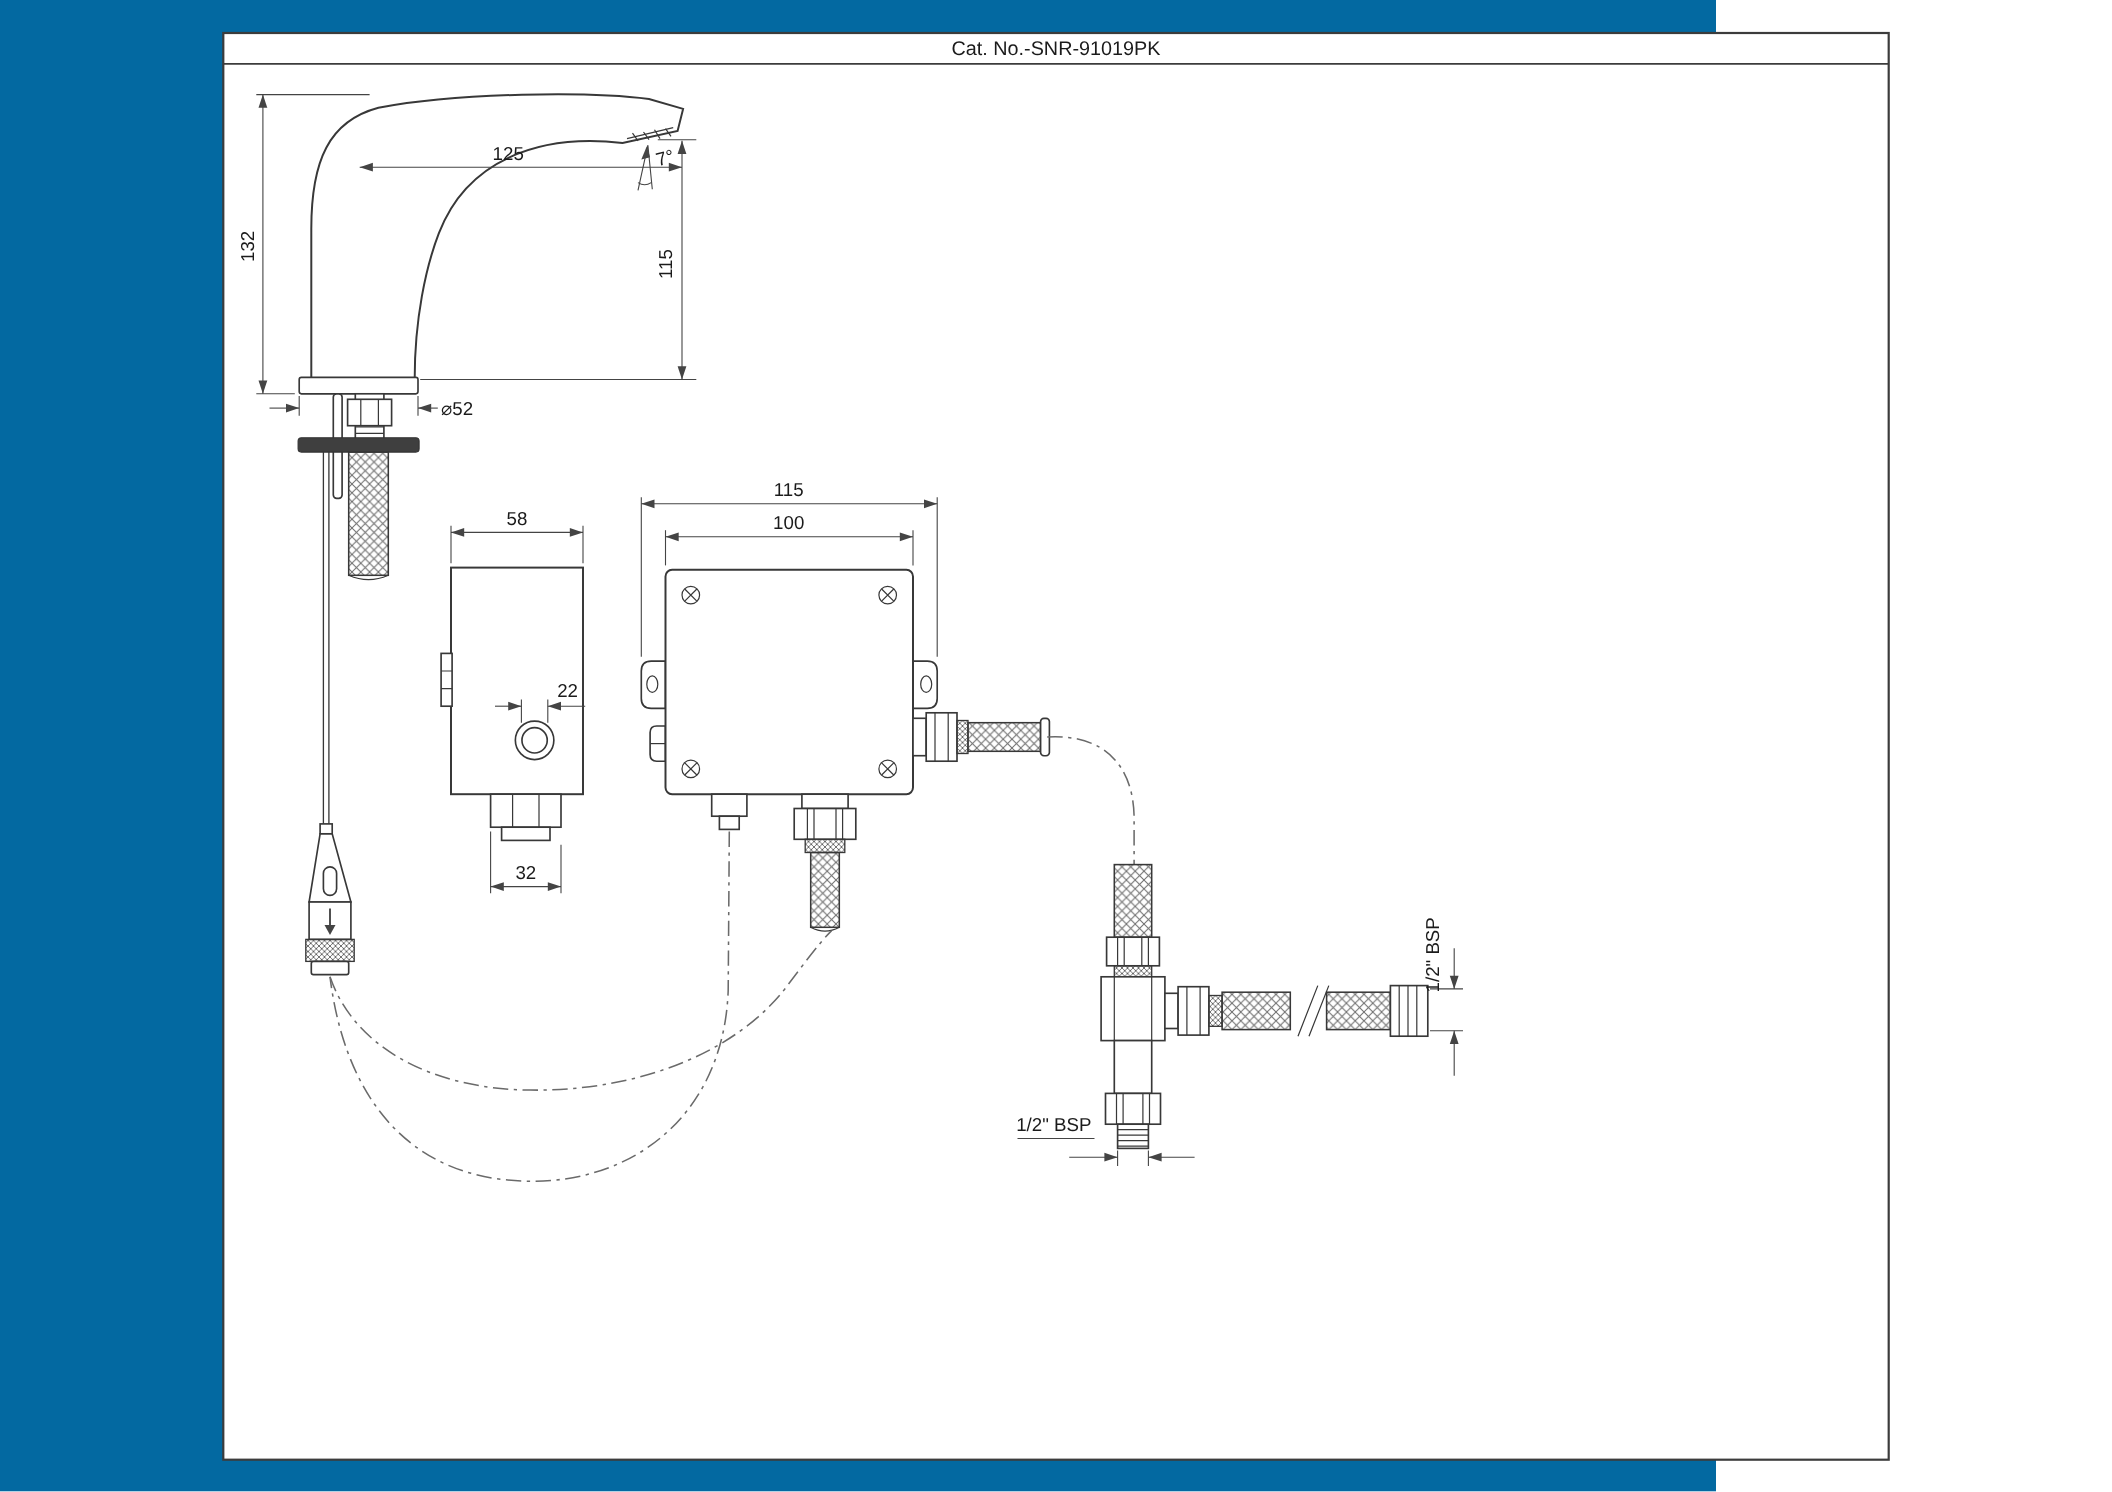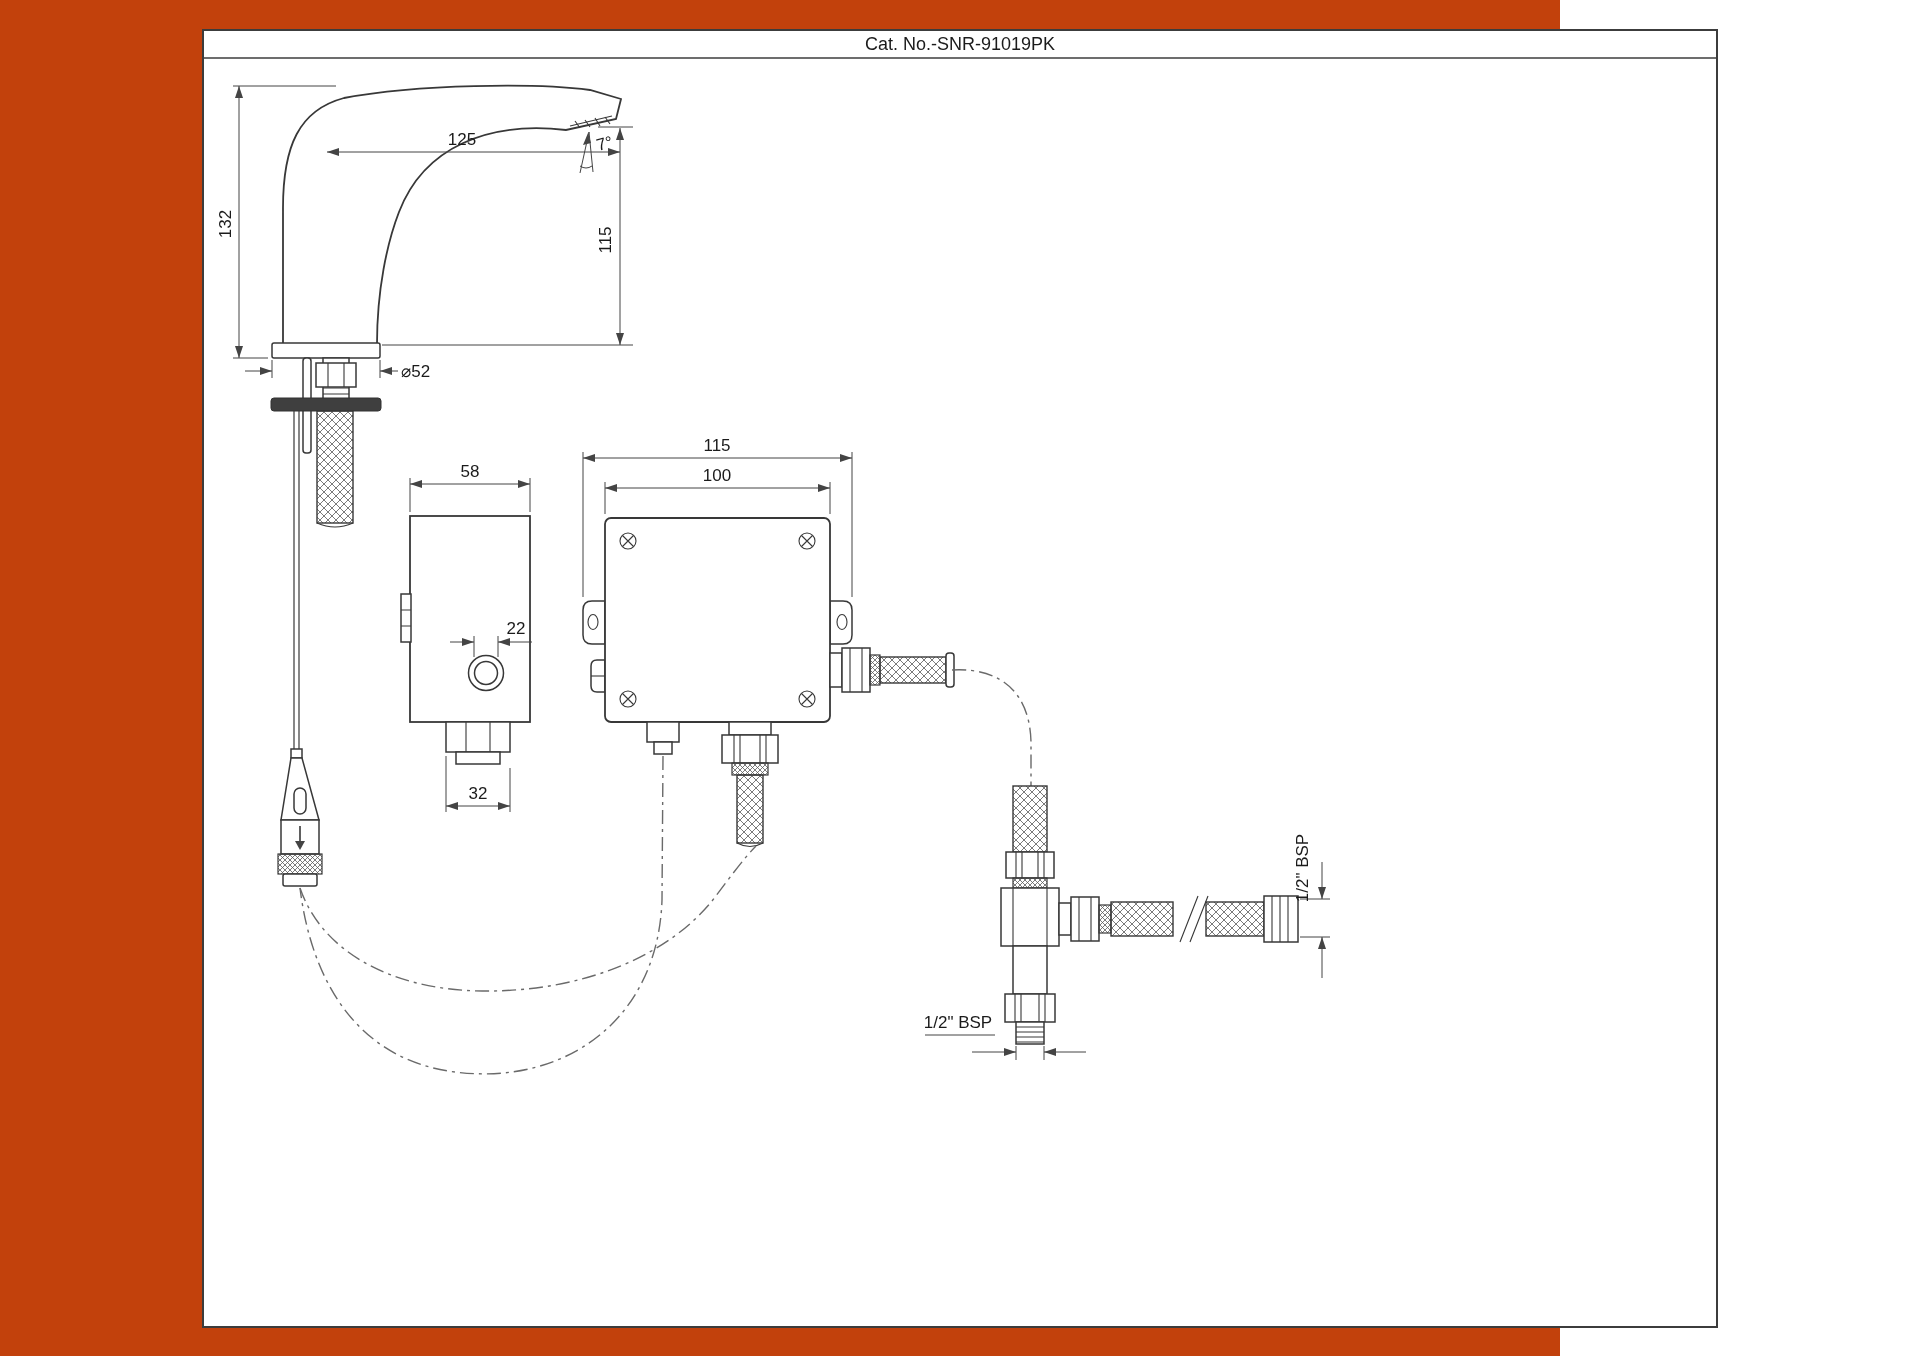--- a/index.html
+++ b/index.html
@@ -1,17 +1,17 @@
 <!DOCTYPE html>
 <html><head>
 <meta charset="utf-8">
 <style>
   html,body{margin:0;padding:0;background:#ffffff;}
   body{width:1920px;height:1356px;font-family:"Liberation Sans",sans-serif;}
-  .sheet{position:relative;width:1560px;height:1356px;background:#c2410c;text-align:center;}
+  .sheet{position:relative;width:1560px;height:1356px;background:#0369a1;text-align:center;}
   svg{display:block;}
   text{font-family:"Liberation Sans",sans-serif;fill:#1b1b1b;}
   .dim-text{font-size:17px;}
   .title-text{font-size:18px;}
   .outline{fill:#ffffff;stroke:#383838;stroke-width:1.8;}
   .thin{fill:none;stroke:#383838;stroke-width:1.1;}
   .dimline{stroke:#444444;stroke-width:1;fill:none;}
   .arrow{fill:#444444;stroke:none;}
   .cable{fill:none;stroke:#6a6a6a;stroke-width:1.4;stroke-dasharray:14 5 3 5;}
   .braidrect{fill:url(#braid);stroke:#383838;stroke-width:1.4;}

